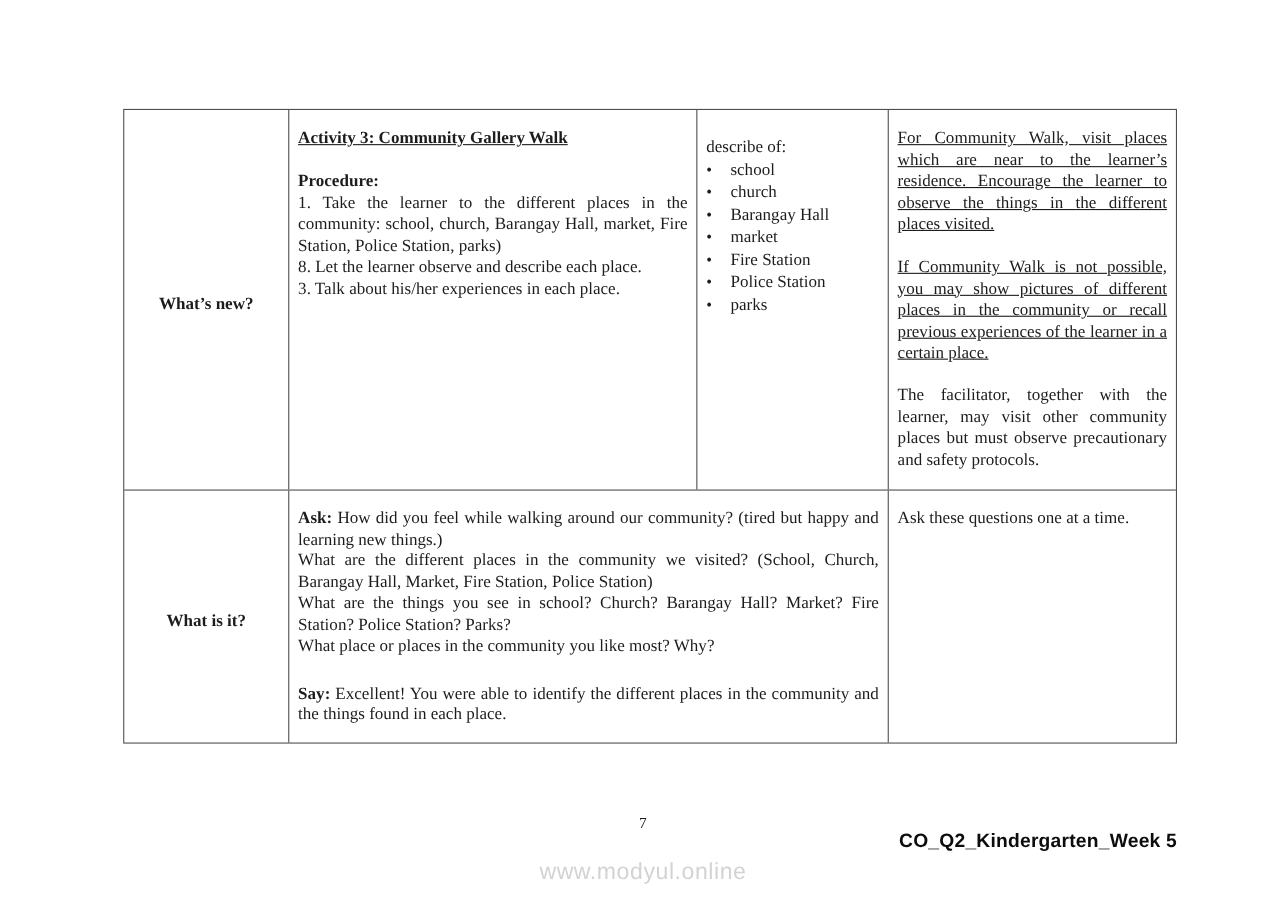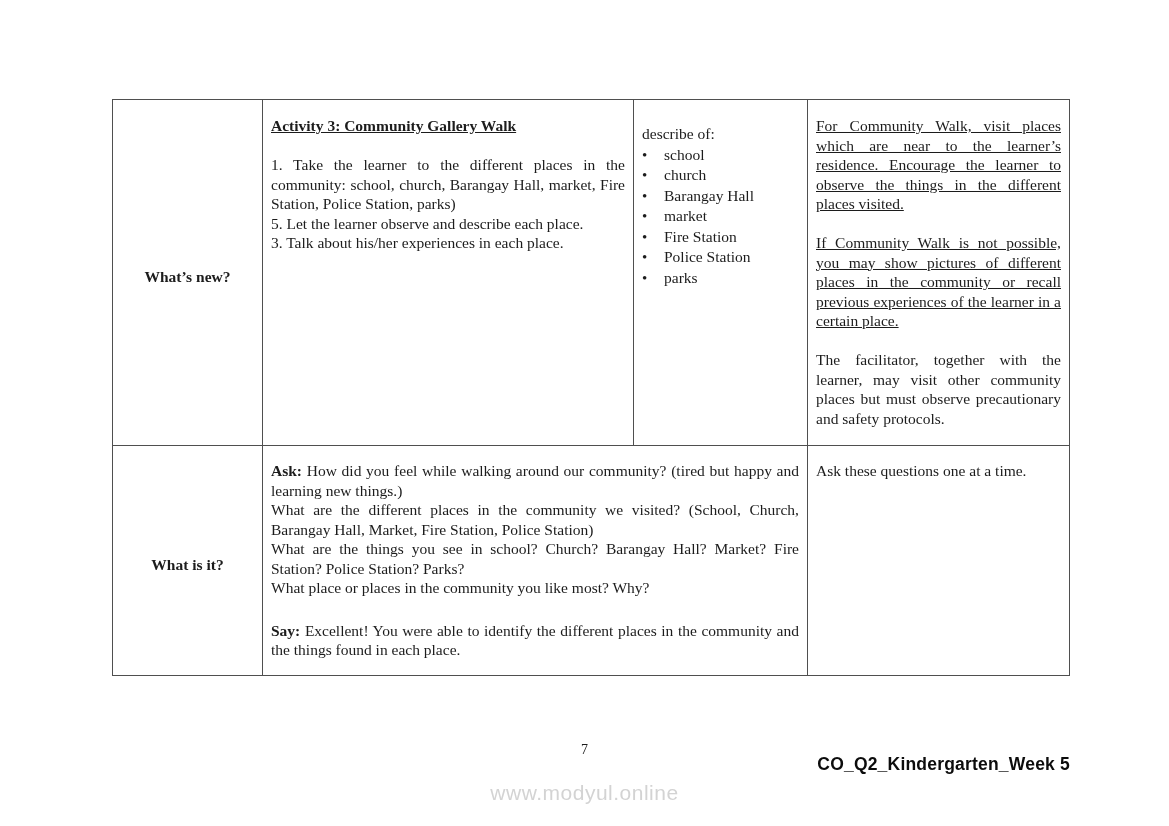--- a/index.html
+++ b/index.html
@@ -84,22 +84,23 @@
   <div class="tbl">
 
     <div class="row row-1">
 
       <div class="cell c-label">
         <span class="bold">What’s new?</span>
       </div>
 
       <div class="cell c-activity">
         <div class="bold gap-after">Activity 3: Community Gallery Walk</div>
+        <div class="bold">Procedure:</div>
         <div class="just">1. Take the learner to the different places in the community: school, church, Barangay Hall, market, Fire Station, Police Station, parks)</div>
-        <div>5. Let the learner observe and describe each place.</div>
+        <div>8. Let the learner observe and describe each place.</div>
         <div>3. Talk about his/her experiences in each place.</div>
       </div>
 
       <div class="cell c-materials">
         <div class="materials-intro">describe of:</div>
         <ul class="blist">
           <li>
               <span>school</span>
             </li>
           <li>

